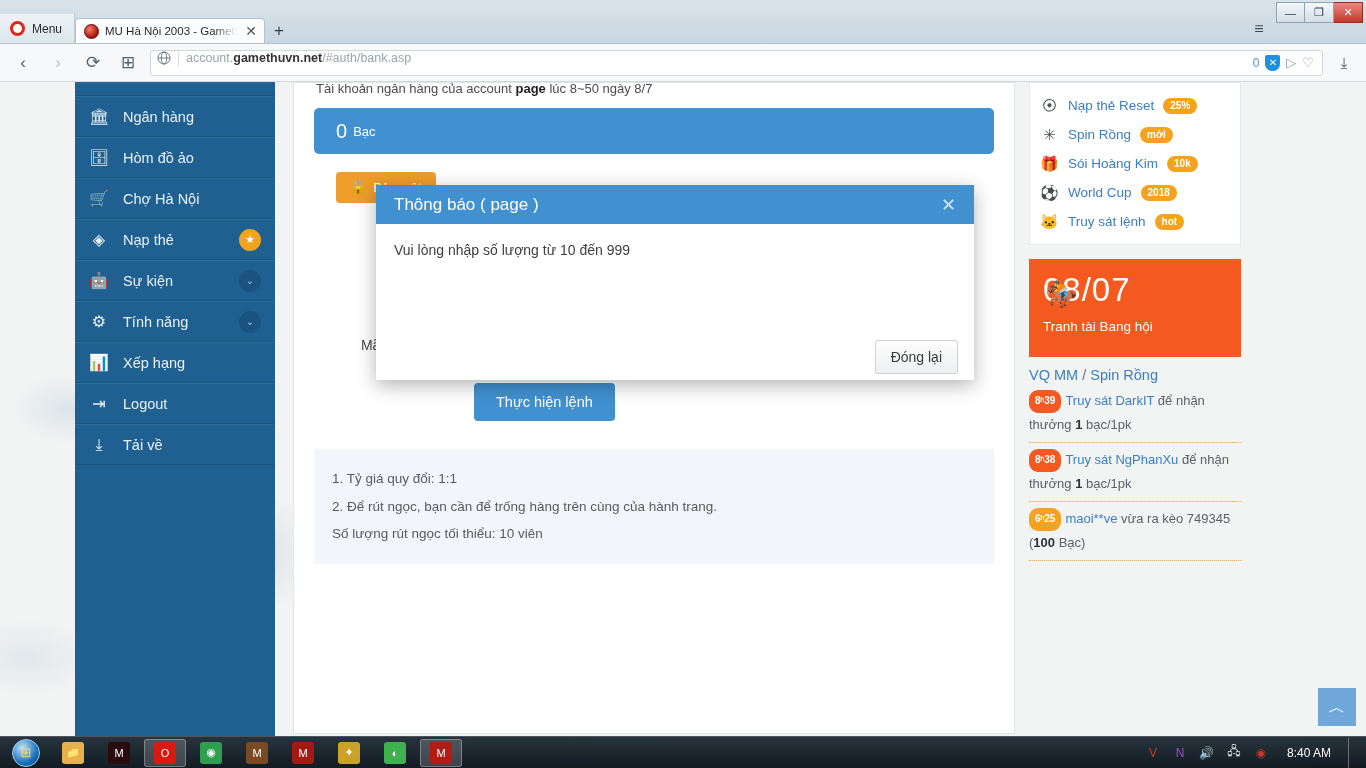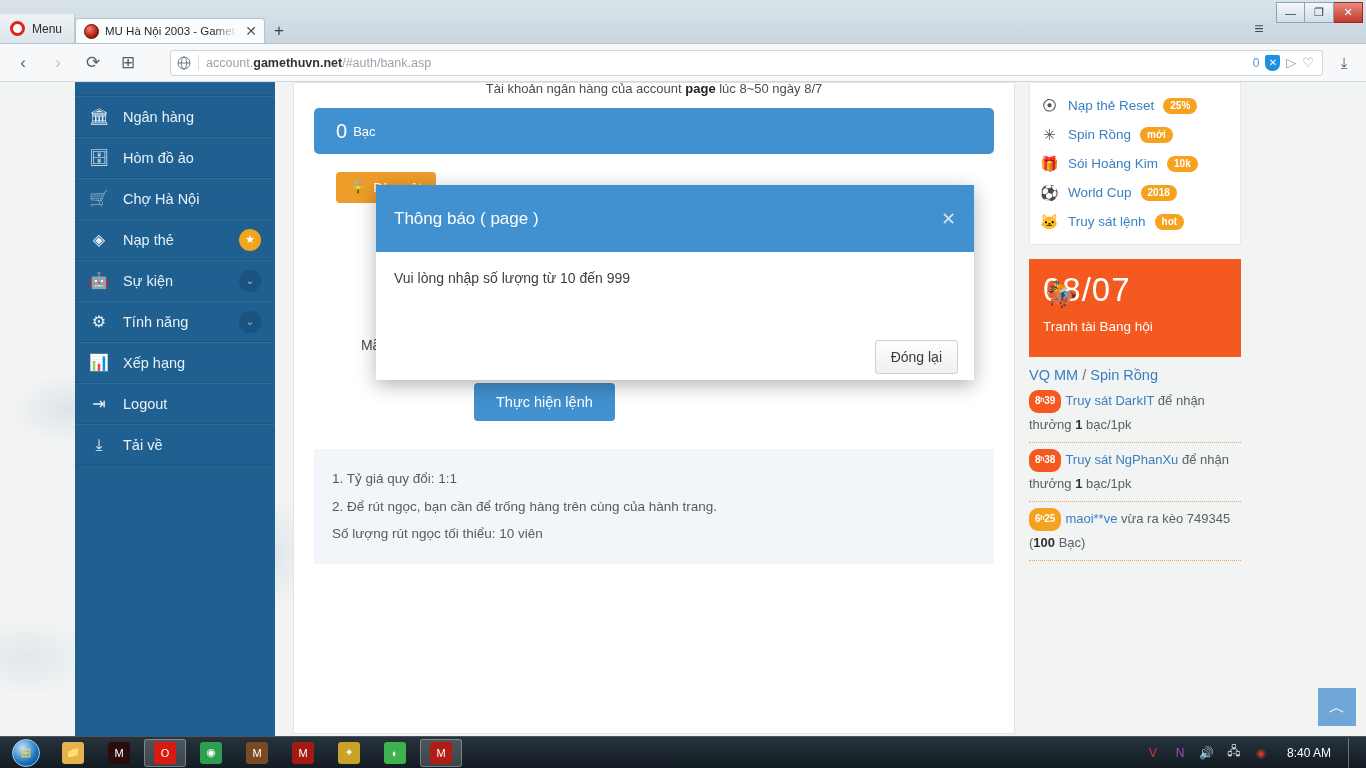--- a/index.html
+++ b/index.html
@@ -82,21 +82,21 @@
     height: 38px; background: #f7f8fa; border-bottom: 1px solid #d3d8de;
     display: flex; align-items: center; padding: 0 10px; gap: 9px;
   }
   .nav-ico {
     width: 26px; height: 26px; display: flex; align-items: center; justify-content: center;
     color: #53616d; font-size: 17px; border-radius: 3px;
   }
   .nav-ico.dim { color: #b9c1c9; }
   #urlbar {
     flex: 1; height: 26px; background: #fff; border: 1px solid #cfd6dc; border-radius: 3px;
-    display: flex; align-items: center; padding: 0 6px; gap: 7px; margin-left: 20px;
+    display: flex; padding: 0 6px; gap: 7px;
   }
   .url-globe { color: #6d7a86; font-size: 13px; display:flex; }
   .url-sep { width: 1px; height: 15px; background: #d8dee3; }
   .url-text { flex: 1; font-size: 12.5px; color: #9aa4ad; white-space: nowrap; }
   .url-text b { color: #333; font-weight: bold; }
   .url-right { display: flex; align-items: center; gap: 6px; padding-right: 2px; }
   .blockcount { font-size: 12px; color: #5a8ec9; }
   .shield {
     width: 15px; height: 16px; background: #1e90e0; color: #fff;
     font-size: 10px; display: flex; align-items: center; justify-content: center;
@@ -141,21 +141,21 @@
 
   
   #content {
     position: absolute; left: 293px; top: 0; width: 722px; bottom: 0;
   }
   .card {
     background: #fff; border: 1px solid #e2e5e8; margin-top: 0;
     height: 652px; position: relative; overflow: hidden;
   }
   .card-head {
-    font-size: 13px; color: #4c4c4c; padding: 6px 22px 0; margin-top: -8px; text-align: center;
+    font-size: 13px; color: #4c4c4c; padding: 6px 22px 0; margin-top: -8px;
   }
   .card-head b { font-weight: bold; color: #222; }
   .blue-bar {
     margin: 12px 20px 0; background: #4190cf; border-radius: 5px;
     height: 46px; display: flex; align-items: center; padding: 0 22px;
     color: #fff;
   }
   .blue-bar .bignum { font-size: 20px; margin-right: 6px; }
   .blue-bar .unit { font-size: 13px; }
   .orange-btn {
@@ -238,21 +238,21 @@
     justify-content: center; font-size: 17px;
   }
 
   
   #modal {
     position: absolute; left: 376px; top: 103px; width: 598px; height: 195px;
     background: #fff; box-shadow: 0 5px 18px rgba(0,0,0,.3);
     z-index: 40;
   }
   .modal-head {
-    height: 67px; background: #4190cf; color: #fff;
+    height: 39px; background: #4190cf; color: #fff;
     display: flex; align-items: center; padding: 0 18px; font-size: 17px;
   }
   .modal-head .mtitle { flex: 1; }
   .modal-x { font-size: 18px; color: #cfe3f3; }
   .modal-body { padding: 18px 18px 0; font-size: 14px; color: #3e3e3e; }
   .modal-foot { position: absolute; right: 16px; bottom: 14px; }
   .btn-grey {
     border: 1px solid #cdd1d5; background: linear-gradient(#fdfdfd,#eef0f1);
     padding: 8px 15px; font-size: 14px; color: #3b3b3b; border-radius: 3px;
   }

